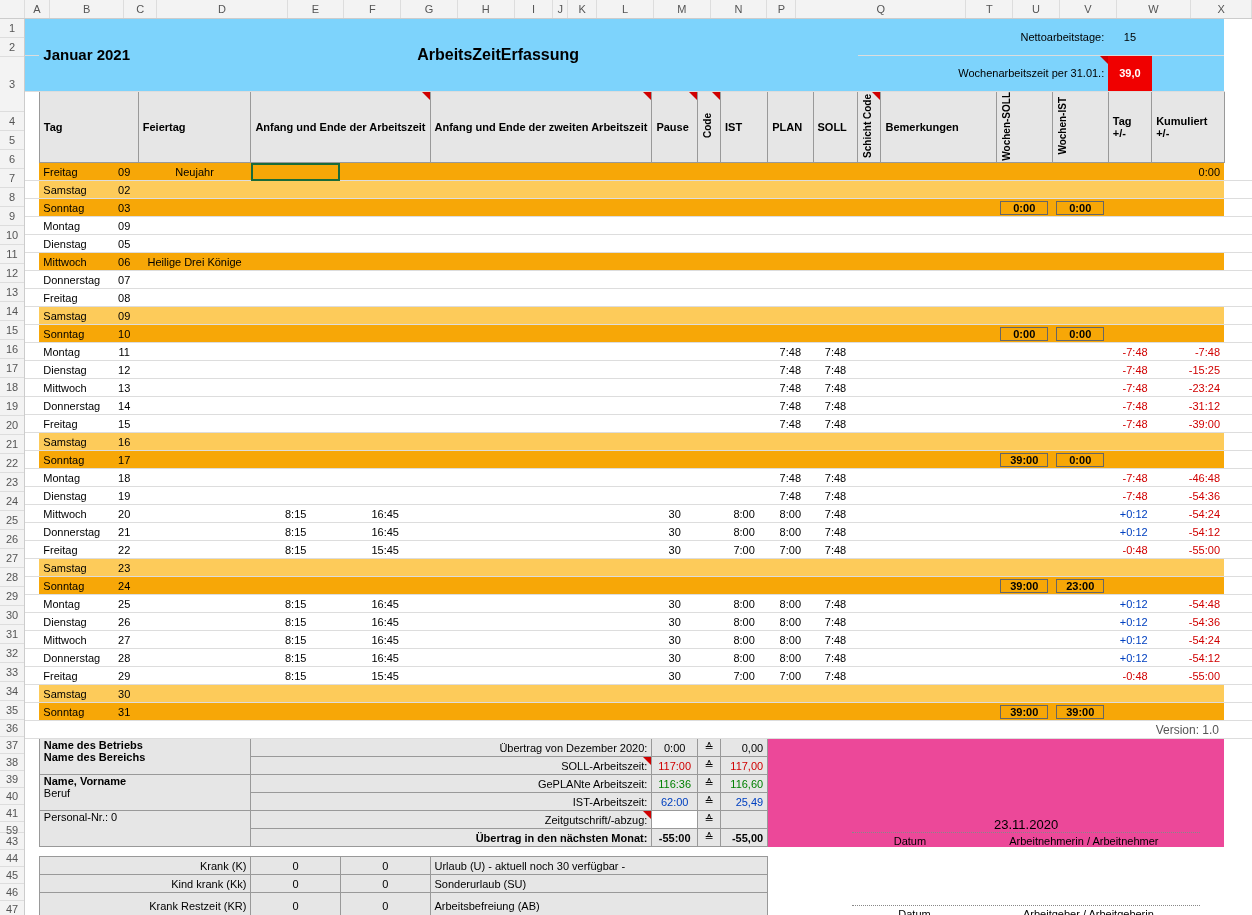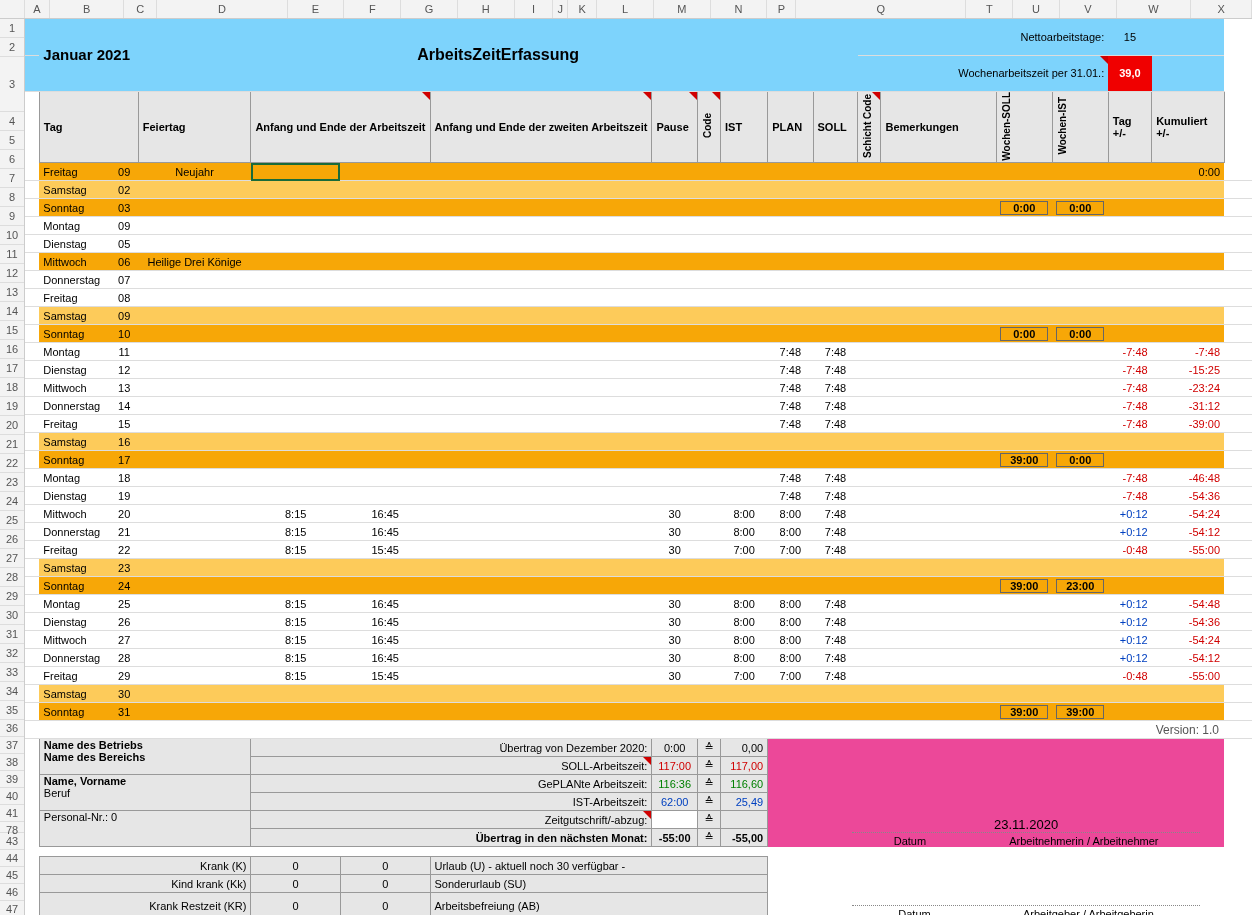--- a/index.html
+++ b/index.html
@@ -96,21 +96,21 @@
         <div style="height:18px;line-height:18px">32</div>
         <div style="height:18px;line-height:18px">33</div>
         <div style="height:18px;line-height:18px">34</div>
         <div style="height:18px;line-height:18px">35</div>
         <div style="height:16px;line-height:16px">36</div>
         <div style="height:16px;line-height:16px">37</div>
         <div style="height:16px;line-height:16px">38</div>
         <div style="height:16px;line-height:16px">39</div>
         <div style="height:16px;line-height:16px">40</div>
         <div style="height:16px;line-height:16px">41</div>
-        <div style="height:10px;line-height:16px">78</div>
+        <div style="height:10px;line-height:16px">59</div>
         <div style="height:16px;line-height:16px">43</div>
         <div style="height:16px;line-height:16px">44</div>
         <div style="height:16px;line-height:16px">45</div>
         <div style="height:16px;line-height:16px">46</div>
         <div style="height:16px;line-height:16px">47</div>
       </div>
 <div class="grid">
 <table id="tbl">
           <colgroup>
             <col style="width:24px">

